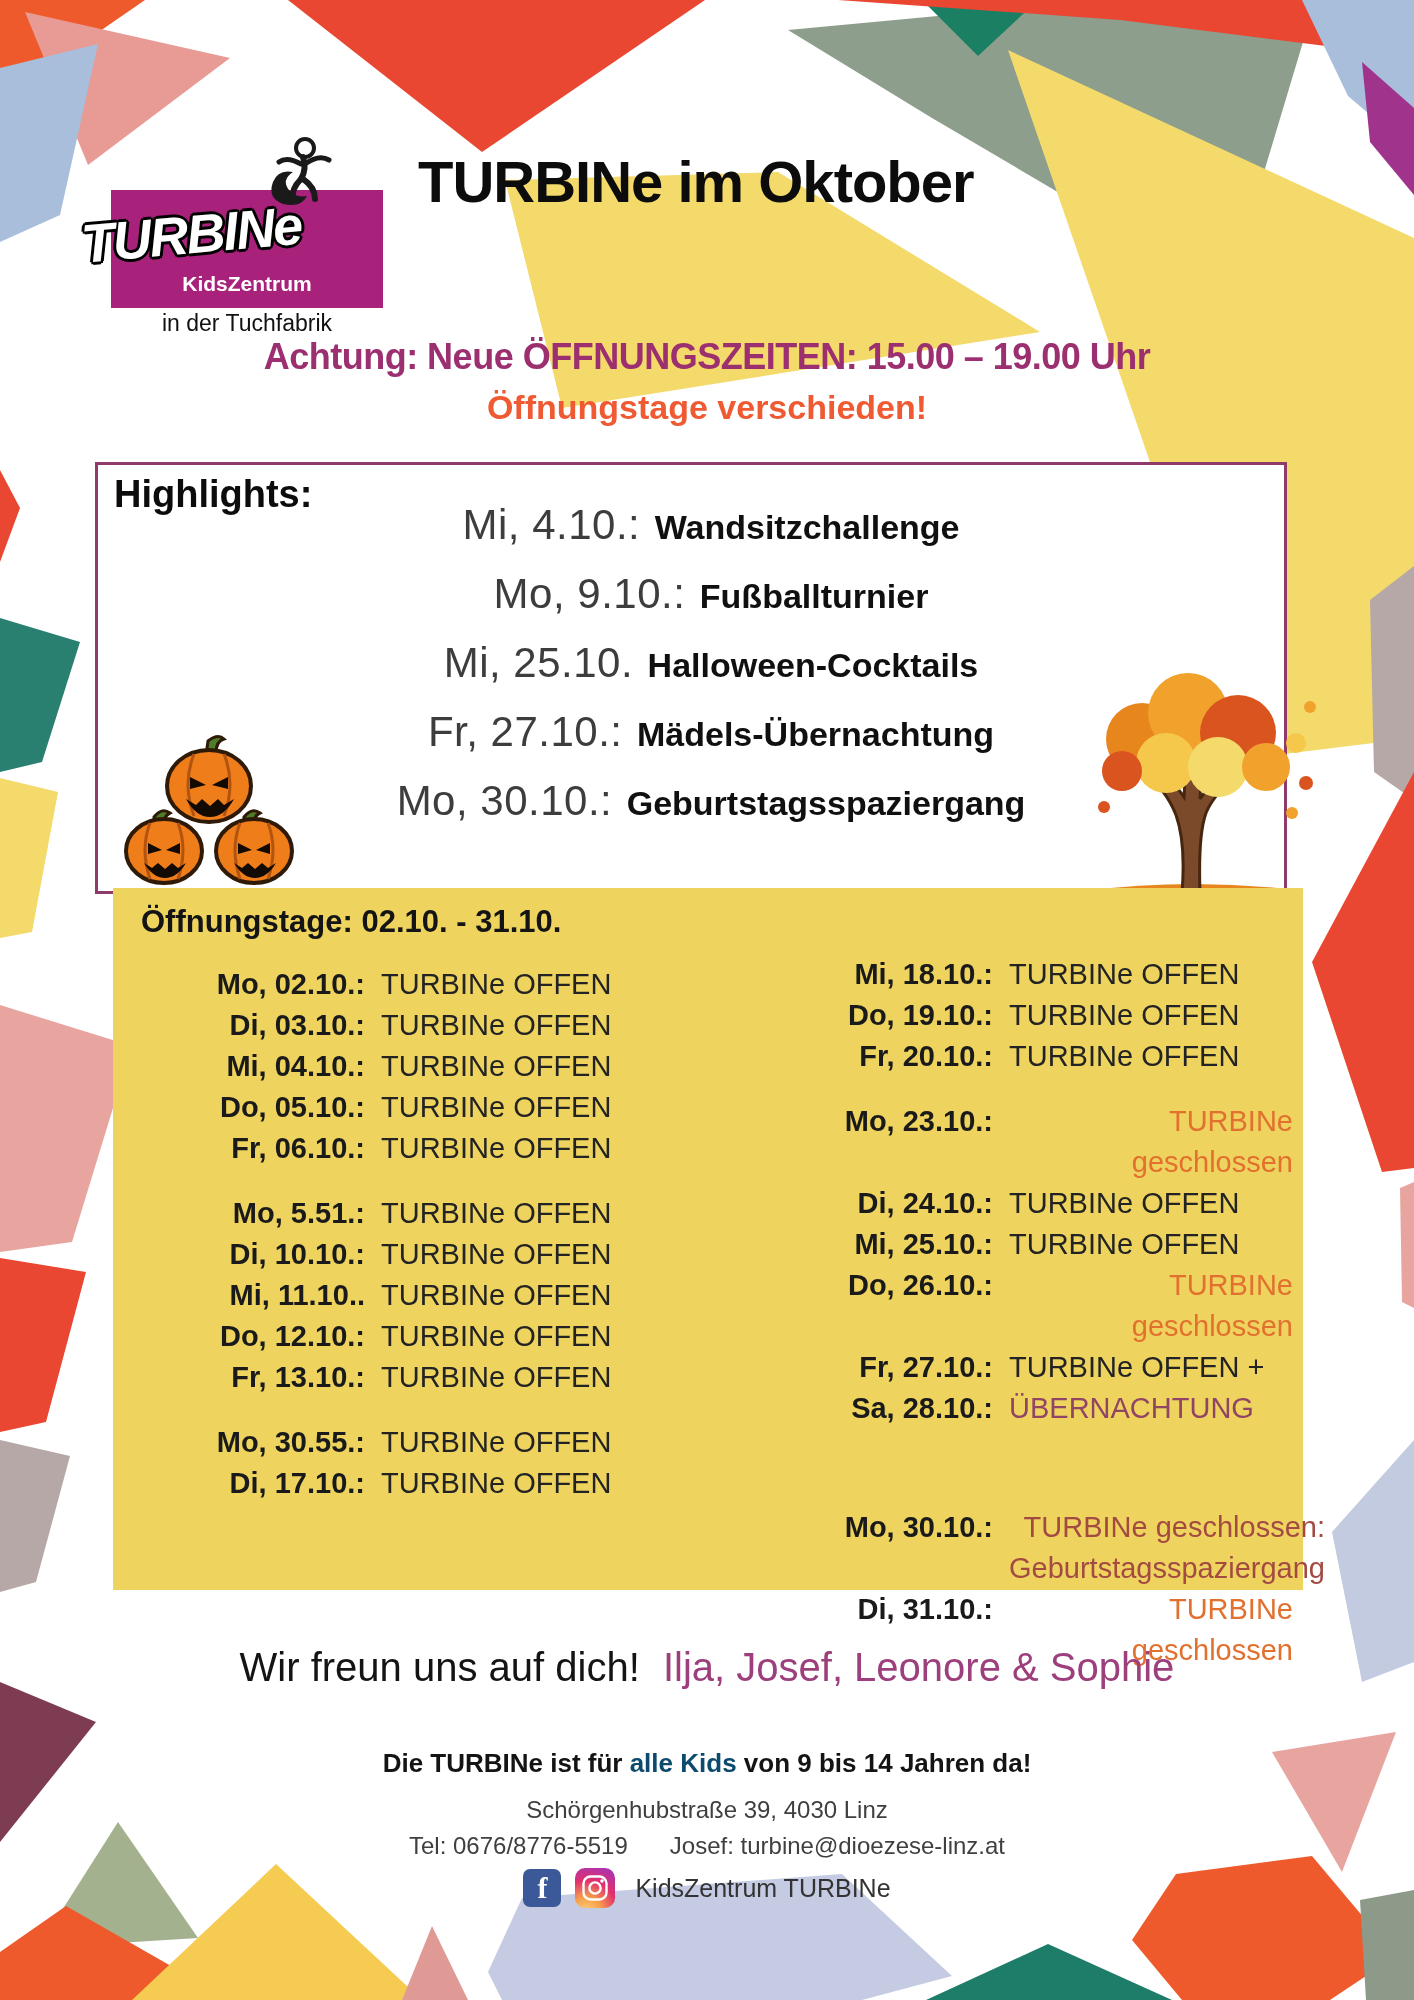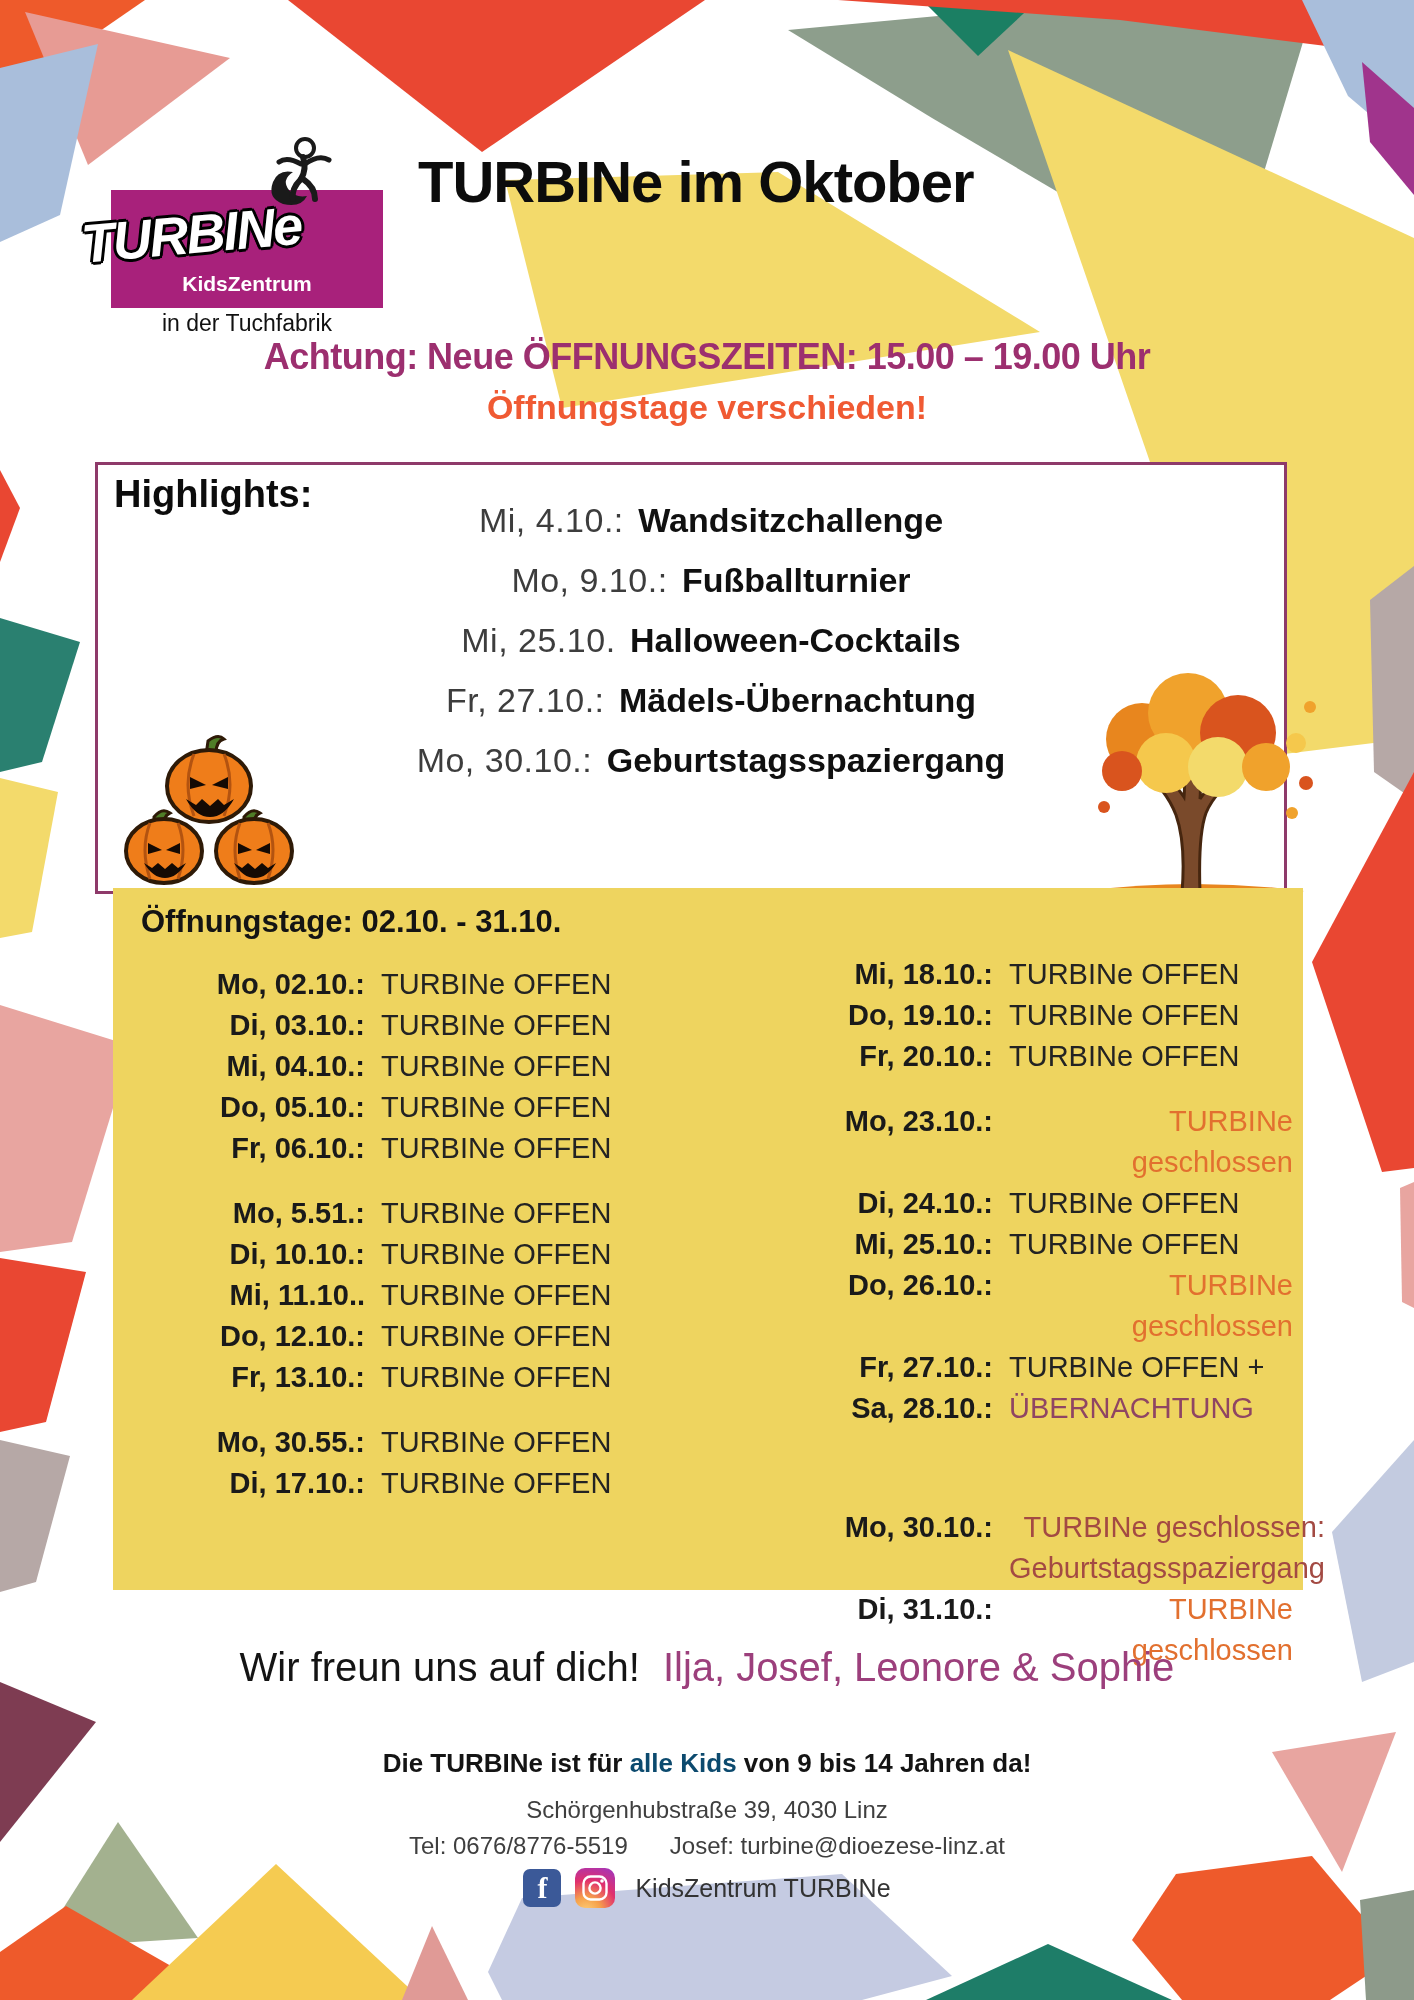--- a/index.html
+++ b/index.html
@@ -22,21 +22,21 @@
   
   .notice{position:absolute;left:60px;top:336px;width:1294px;text-align:center;}
   .notice-line1{font-size:36px;font-weight:700;color:#9c2f6f;letter-spacing:-0.5px;}
   .notice-line2{margin-top:10px;font-size:34px;font-weight:700;color:#f05a33;}
 
   
   .hl-box{position:absolute;left:95px;top:462px;width:1192px;height:432px;background:#fff;border:3px solid #8e3a6a;box-sizing:border-box;}
   .hl-heading{position:absolute;left:16px;top:8px;font-size:38px;font-weight:800;color:#0c0c0c;}
   .hl-list{position:absolute;left:180px;right:140px;top:36px;text-align:center;}
   .hl-line{margin-bottom:21px;white-space:nowrap;}
-  .hl-date{font-size:34px;font-weight:300;color:#3d3d3d;letter-spacing:0.5px;}
+  .hl-date{font-size:42px;font-weight:300;color:#3d3d3d;letter-spacing:0.5px;}
   .hl-event{font-size:34px;font-weight:700;color:#101010;margin-left:10px;}
   .pumpkins{position:absolute;left:18px;bottom:4px;}
   .tree{position:absolute;right:-48px;bottom:-14px;}
 
   
   .sched-box{position:absolute;left:113px;top:888px;width:1190px;height:702px;background:#eed45f;}
   .sched-heading{position:absolute;left:28px;top:16px;font-size:31px;font-weight:800;color:#141414;}
   .col-left{position:absolute;left:12px;top:76px;width:540px;}
   .col-right{position:absolute;left:580px;top:66px;width:600px;}
   .sgroup{margin-bottom:24px;}

